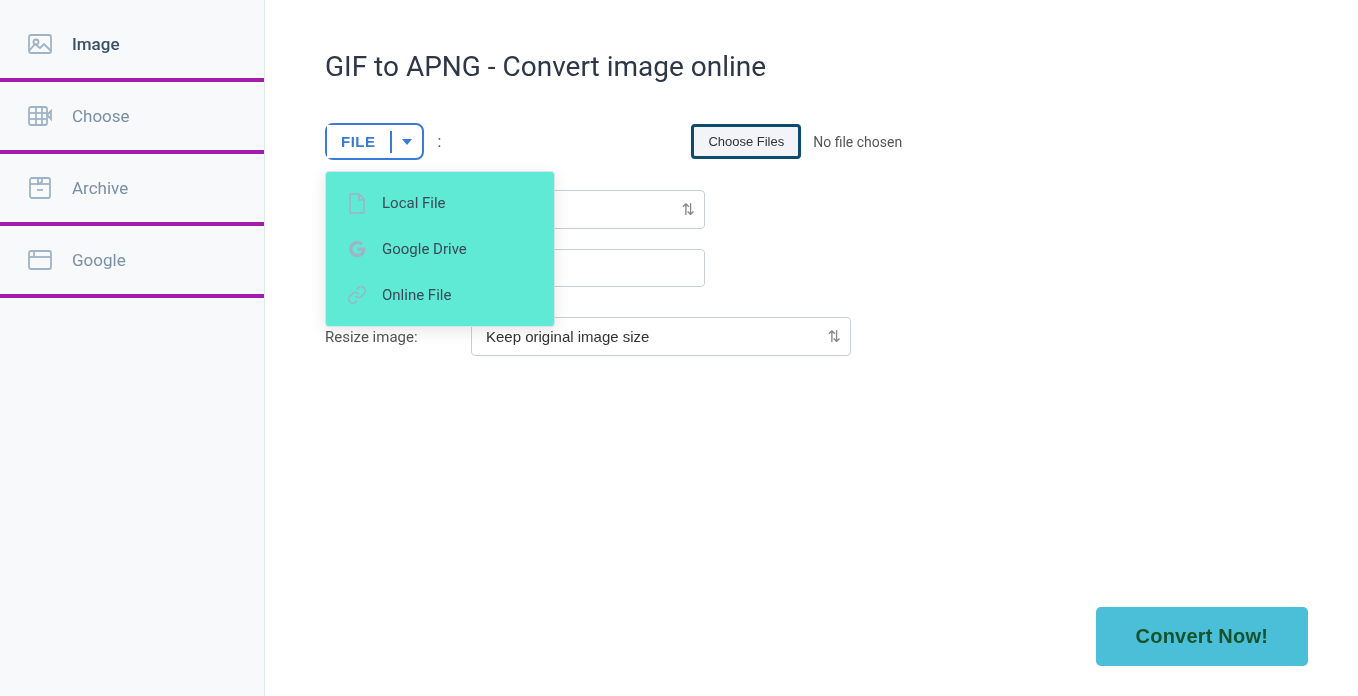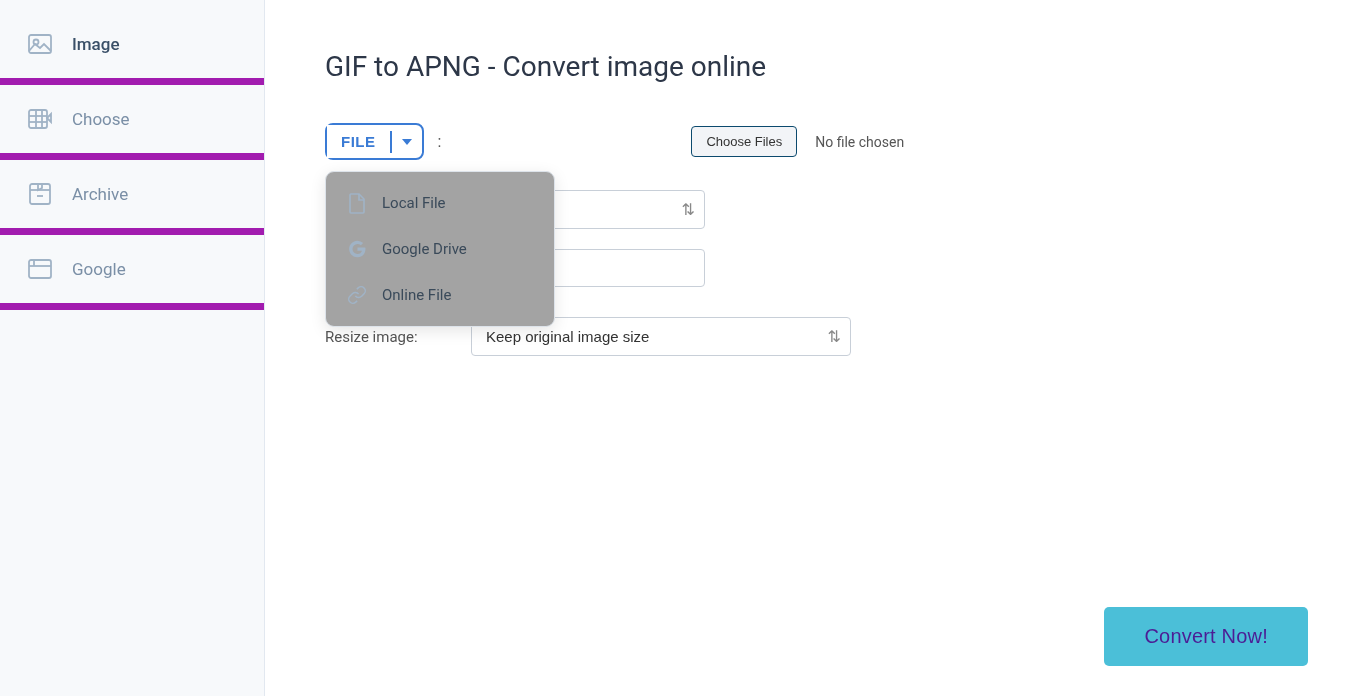--- a/index.html
+++ b/index.html
@@ -20,21 +20,21 @@
       border-right: 1px solid #e2e8f0;
       display: flex;
       flex-direction: column;
       padding-top: 10px;
     }
     .sidebar-item {
       display: flex;
       align-items: center;
       padding: 18px 24px;
       cursor: pointer;
-      border-bottom: 7px solid #a21caf;
+      border-bottom: 4px solid #a21caf;
       color: #7a8fa6;
       font-size: 17px;
       font-weight: 400;
       gap: 16px;
       transition: background 0.15s;
     }
     .sidebar-item.active {
       color: #3a5068;
       font-weight: 500;
     }
@@ -108,23 +108,23 @@
       font-size: 16px;
       color: #555;
       margin-left: 4px;
     }
 
     
     .dropdown-menu {
       position: absolute;
       top: 48px;
       left: 0;
-      background: #a3a3a3;
+      background: #5eead4;
       border: 1px solid #dde3ea;
-      border-radius: 9px;
+      border-radius: 4px;
       box-shadow: 0 4px 16px rgba(0,0,0,0.10);
       min-width: 230px;
       z-index: 100;
       padding: 8px 0;
     }
     .dropdown-item {
       display: flex;
       align-items: center;
       gap: 14px;
       padding: 12px 20px;
@@ -138,32 +138,32 @@
       height: 22px;
       display: flex;
       align-items: center;
       justify-content: center;
       color: #7a8fa6;
     }
 
     
     .choose-files-btn {
       background: #f2f4f7;
-      border: 1px solid #0c4a6e;
+      border: 3px solid #0c4a6e;
       border-radius: 4px;
       padding: 7px 14px;
       font-size: 13px;
       color: #333;
       cursor: pointer;
       white-space: nowrap;
     }
     .no-file-text {
       font-size: 14px;
       color: #555;
-      margin-left: 10px;
+      margin-left: 4px;
     }
 
     
     .format-row {
       display: flex;
       align-items: center;
       gap: 16px;
       margin-bottom: 20px;
     }
     .select-wrapper {
@@ -228,26 +228,26 @@
       color: #555;
       min-width: 130px;
     }
 
     
     .convert-btn {
       position: absolute;
       bottom: 30px;
       right: 50px;
       background: #4bbfd8;
-      color: #4c1d95;
+      color: #14532d;
       border: none;
       border-radius: 5px;
       padding: 18px 40px;
       font-size: 20px;
-      font-weight: 400;
+      font-weight: 700;
       cursor: pointer;
       letter-spacing: 0.2px;
       transition: background 0.15s;
     }
 
     
     .chevron {
       display: inline-block;
       width: 0;
       height: 0;

